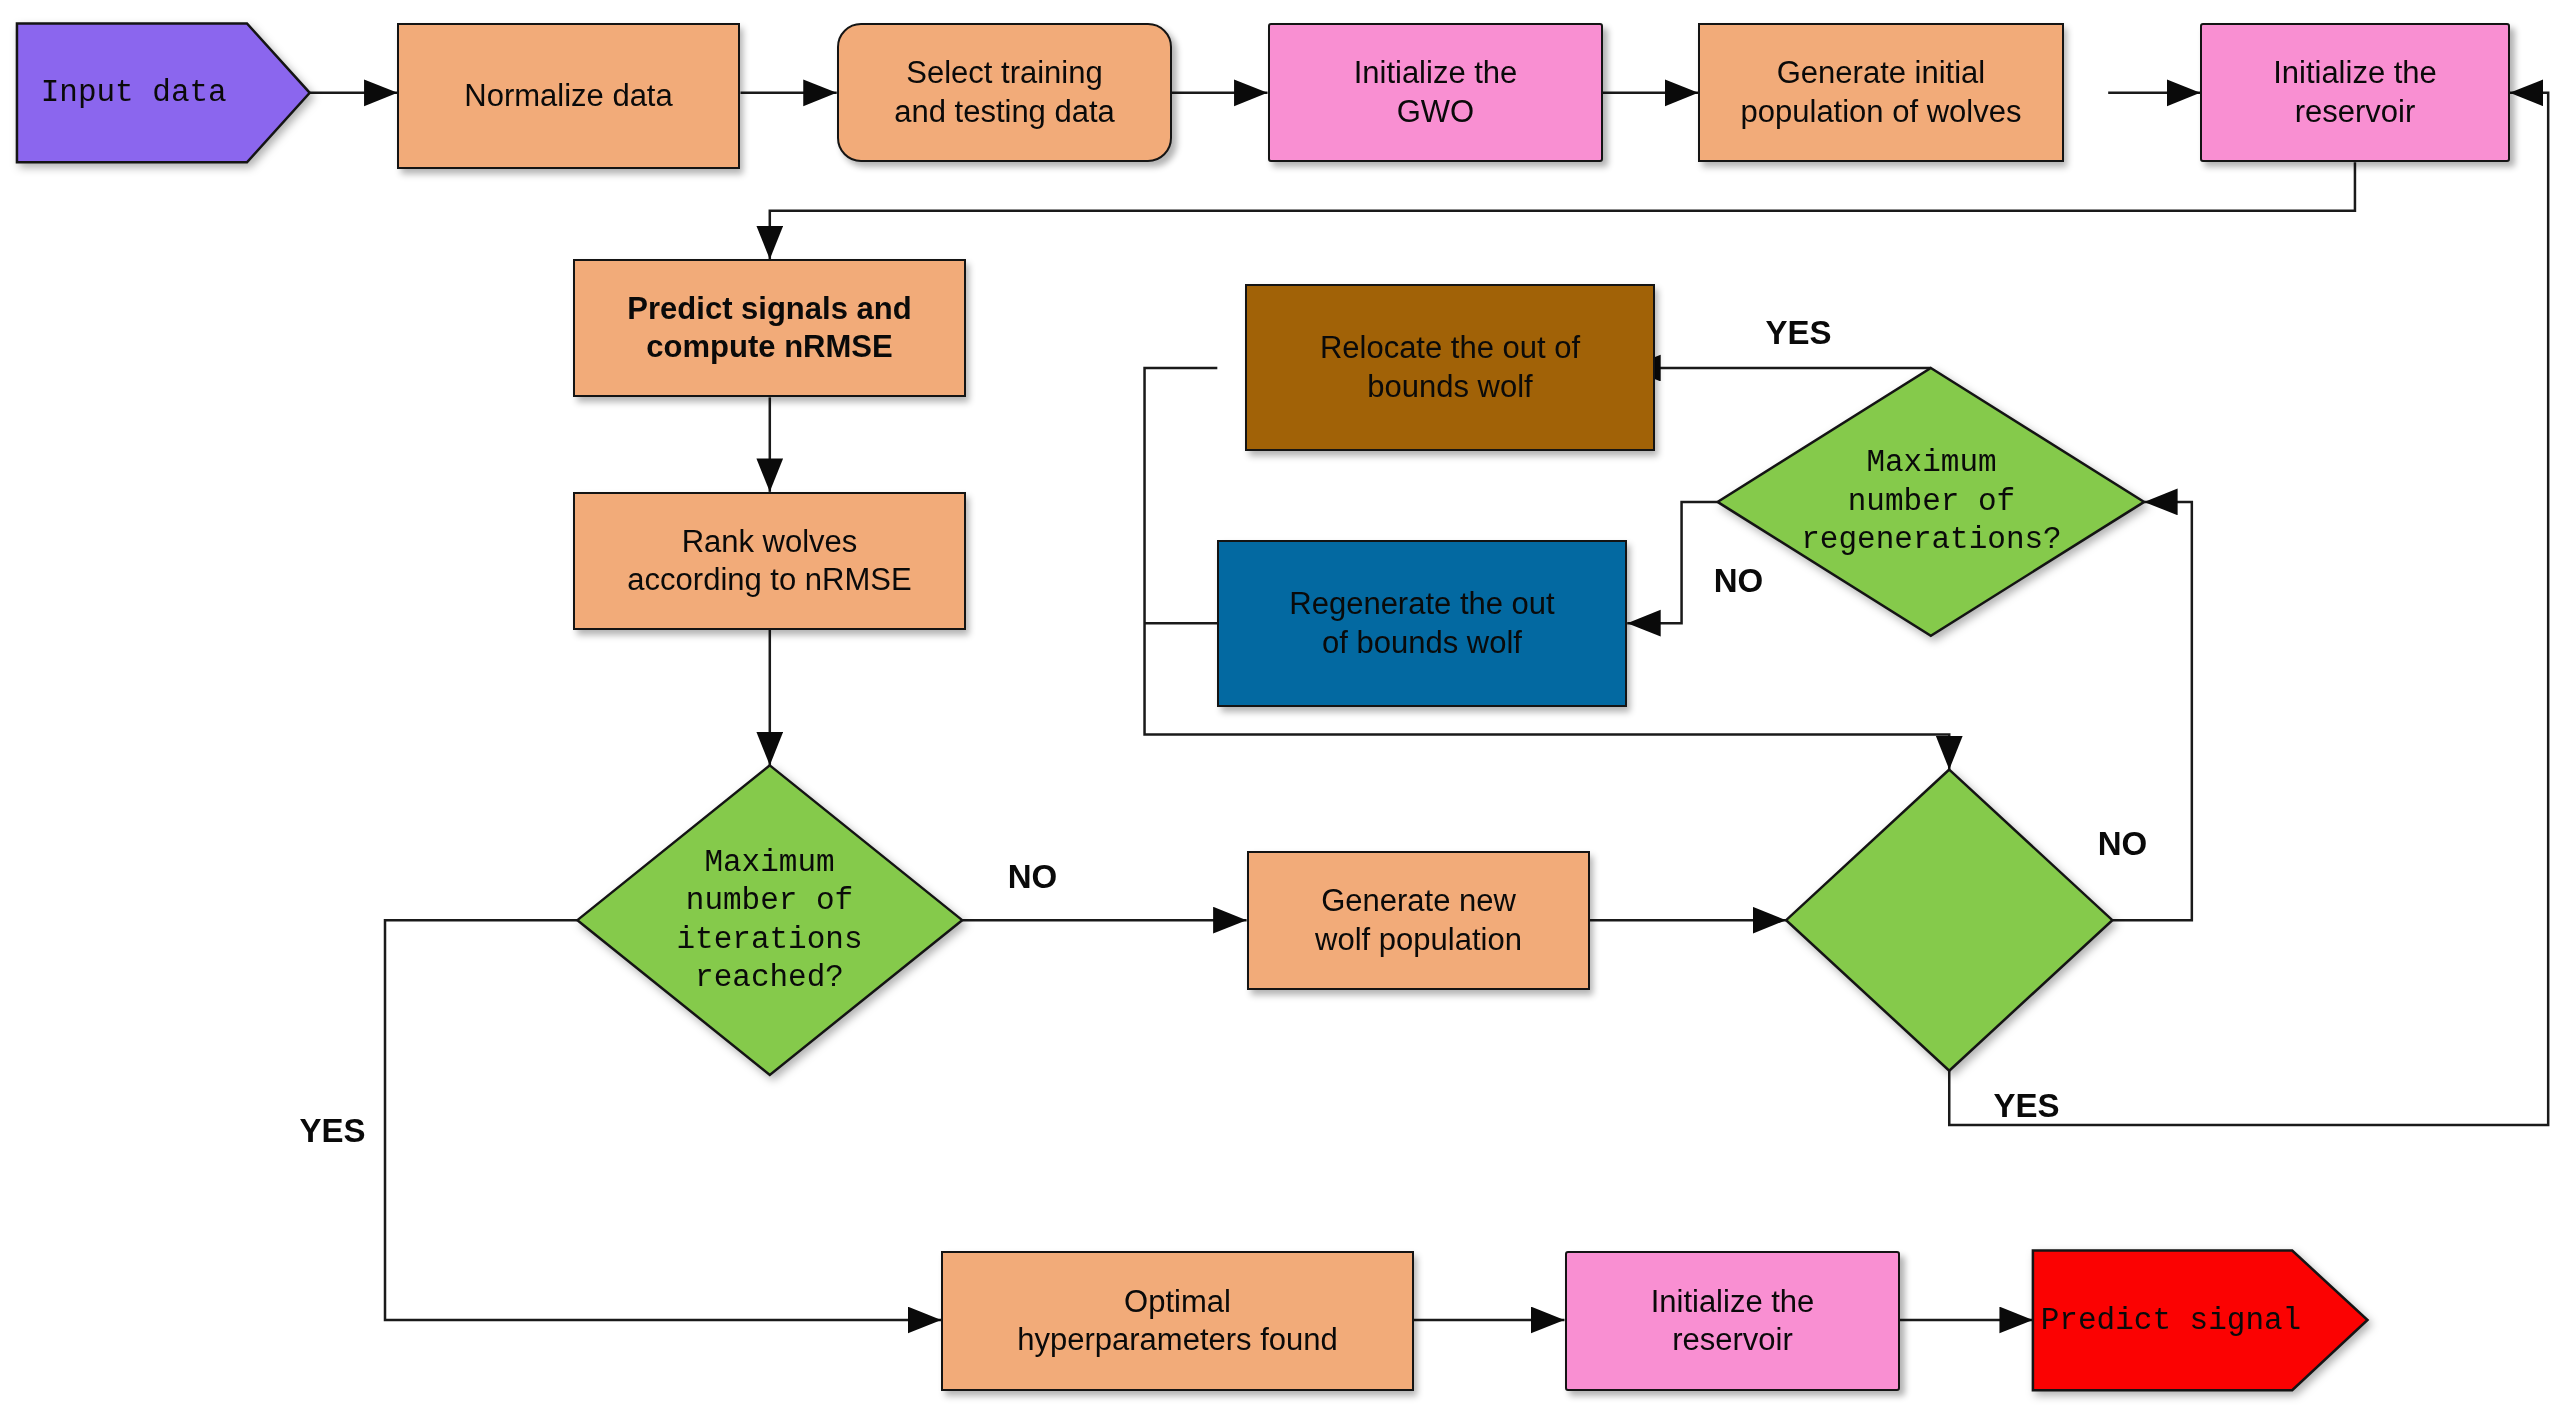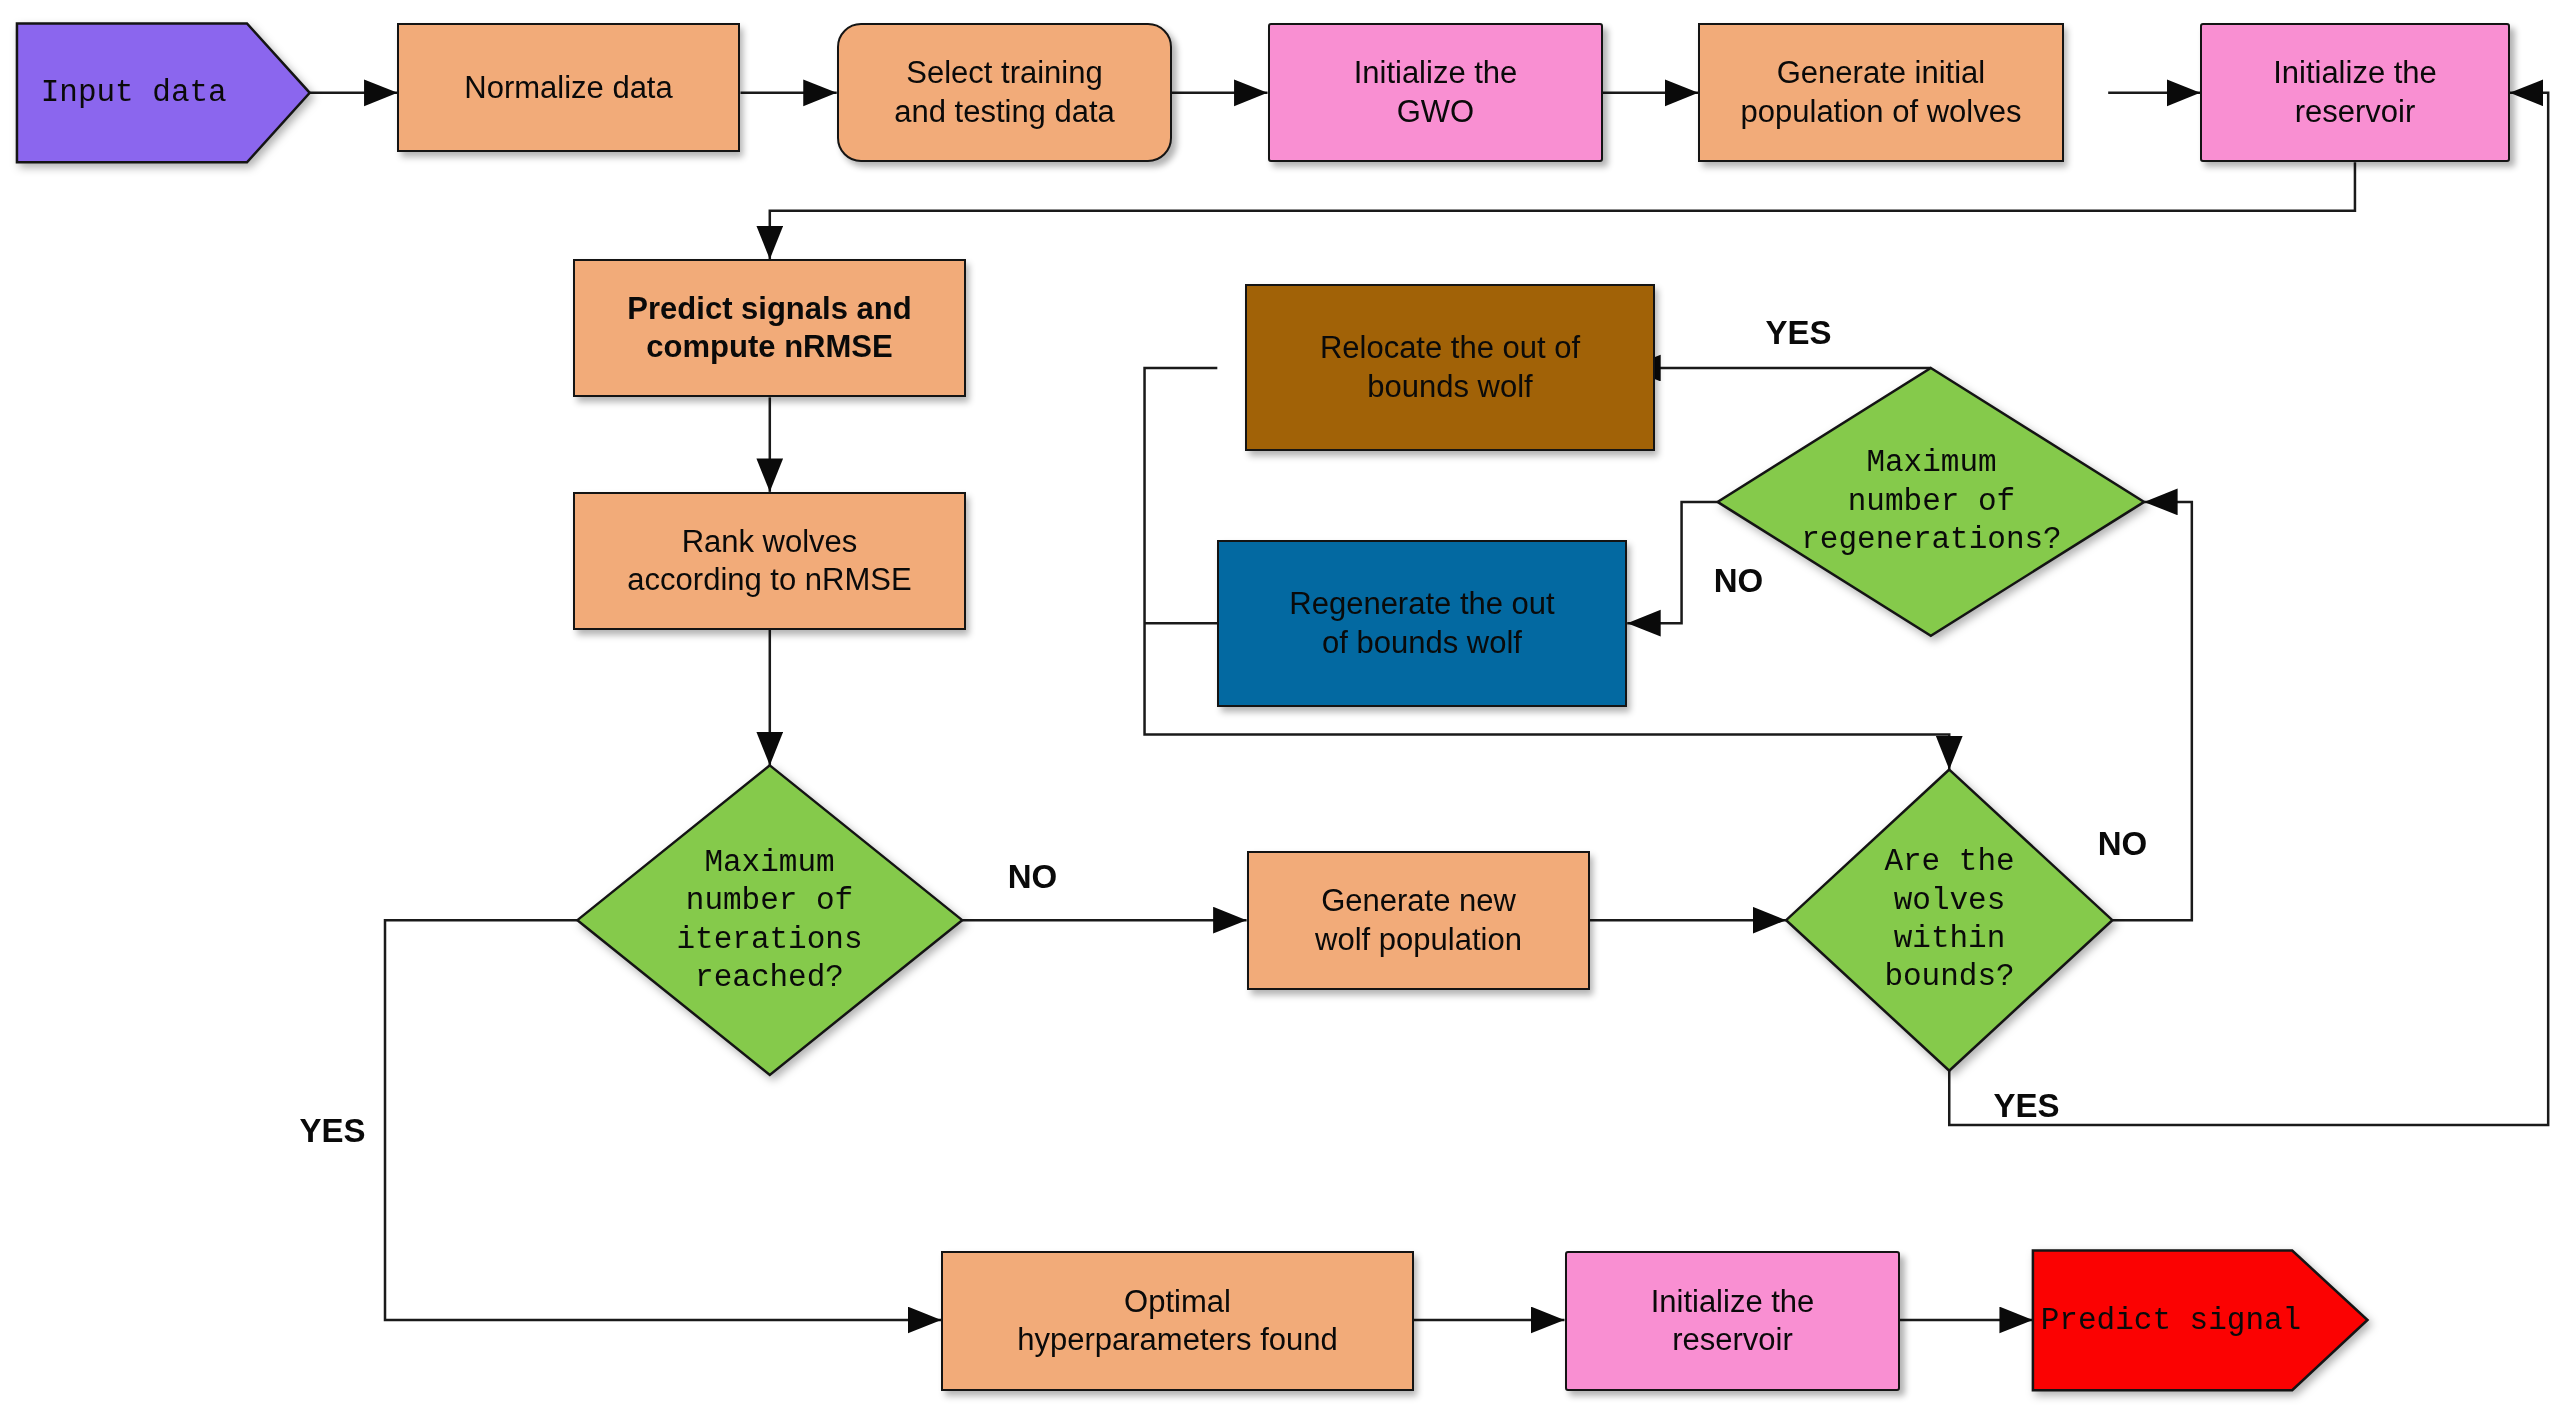--- a/index.html
+++ b/index.html
@@ -68,21 +68,21 @@
     <polygon class="shape" points="2430,1495 2740,1495 2830,1578 2740,1662 2430,1662" fill="#fb0202"></polygon>
     <polygon class="shape" points="2308,440 2563,600 2308,760 2053,600" fill="#85ca4b"></polygon>
     <polygon class="shape" points="920,915 1150,1100 920,1285 690,1100" fill="#85ca4b"></polygon>
     <polygon class="shape" points="2330,920 2525,1100 2330,1280 2135,1100" fill="#85ca4b"></polygon>
   </svg>
 
   <div class="node ghost" style="left:16.7px;top:23.4px;width:234px;height:139px">
     <span class="lbl">Input data</span>
   </div>
 
-  <div class="node box" style="left: 397px; top: 23.4px; width: 343px; height: 129px; background: rgb(242, 171, 121);">
+  <div class="node box" style="left: 397px; top: 23.4px; width: 343px; height: 146px; background: rgb(242, 171, 121);">
     <span class="lbl">Normalize data</span>
   </div>
 
   <div class="node box" style="left: 837px; top: 23.4px; width: 335px; height: 139px; background: rgb(242, 171, 121); border-radius: 24px;">
     <span class="lbl">Select training
 and testing data</span>
   </div>
 
   <div class="node box rounded" style="left: 1268px; top: 23.4px; width: 335px; height: 139px; background: rgb(249, 143, 210);">
     <span class="lbl">Initialize the
@@ -130,26 +130,20 @@
 number of
 iterations
 reached?</span>
   </div>
 
   <div class="node box" style="left: 1247px; top: 851px; width: 343px; height: 139px; background: rgb(242, 171, 121);">
     <span class="lbl">Generate new
 wolf population</span>
   </div>
 
-  <div class="node ghost" style="left:1824px;top:786px;width:251px;height:268px">
-    <span class="lbl">Are the
-wolves
-within
-bounds?</span>
-  </div>
 
   <div class="node box" style="left: 941px; top: 1251px; width: 473px; height: 140px; background: rgb(242, 171, 121);">
     <span class="lbl">Optimal
 hyperparameters found</span>
   </div>
 
   <div class="node box rounded" style="left: 1565px; top: 1251px; width: 335px; height: 140px; background: rgb(249, 143, 210);">
     <span class="lbl">Initialize the
 reservoir</span>
   </div>

